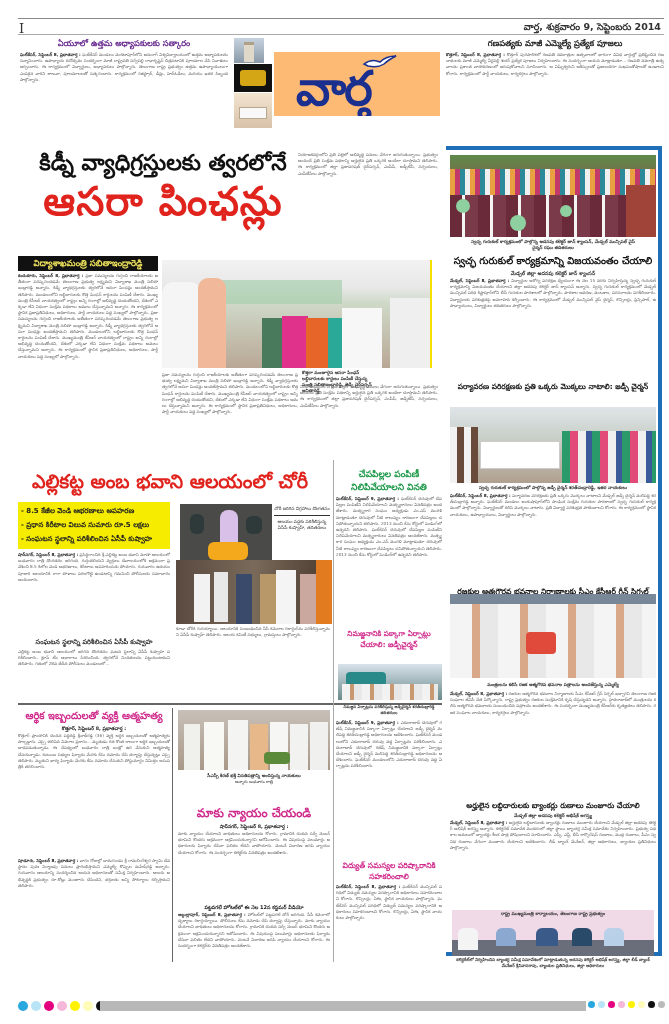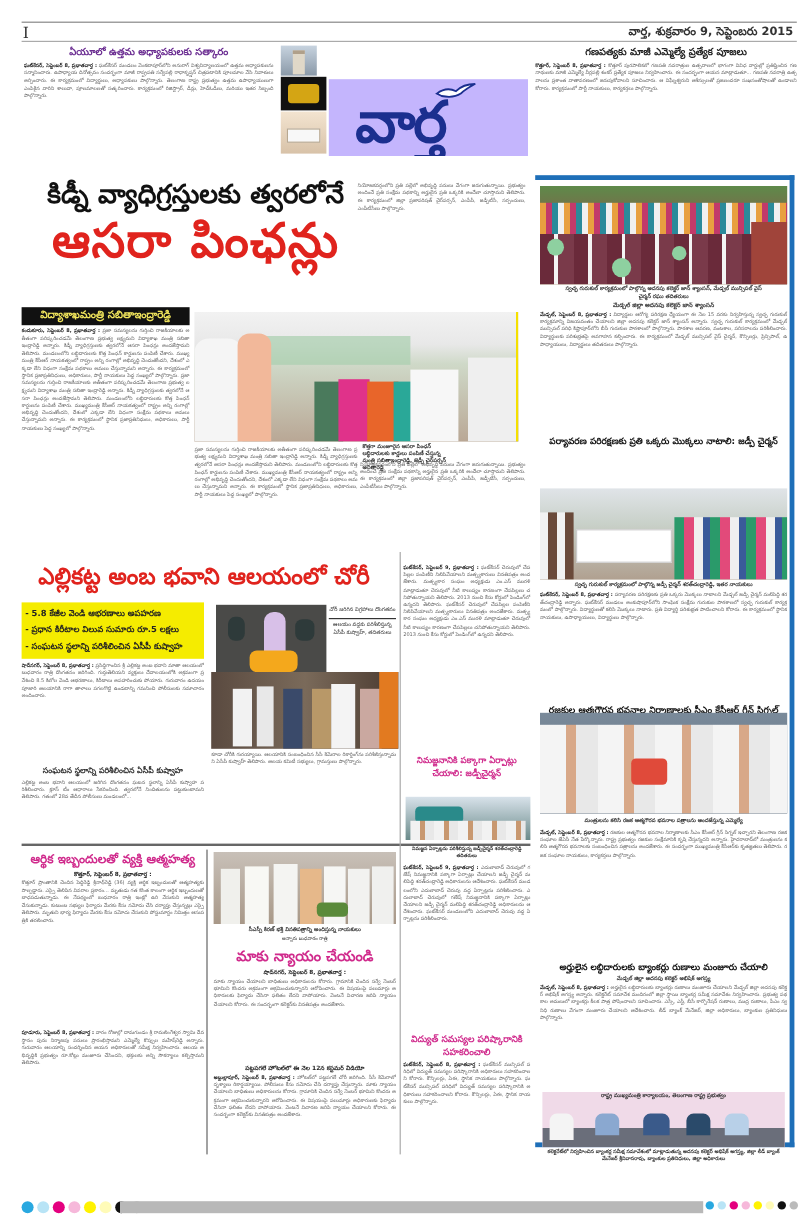--- a/index.html
+++ b/index.html
@@ -12,39 +12,39 @@
 .photo{position:absolute;overflow:hidden}
 .cap{font-size:4.5px;line-height:6px;text-align:center;color:#333;font-weight:bold}
 .dots{position:absolute;display:flex;gap:3px;align-items:center}
 .dot{width:10px;height:10px;border-radius:50%}
 </style>
 </head>
 <body>
 
 <div class="rule" style="left:18px;top:18px;width:646px;height:1px;background:#888"></div>
 <div class="abs" style="left:19px;top:21px;font-family:'DejaVu Serif',serif;font-size:13px;color:#333">I</div>
-<div class="abs" style="right:8px;top:21px;font-size:9.5px;font-weight:bold;color:#333">వార్త, శుక్రవారం 9, సెప్టెంబరు 2015</div>
+<div class="abs" style="right:8px;top:21px;font-size:9.5px;font-weight:bold;color:#333">వార్త, శుక్రవారం 9, సెప్టెంబరు 2014</div>
 <div class="rule" style="left:18px;top:34px;width:646px;height:1px;background:#aaa"></div>
 
 <div class="abs" style="left:20px;top:38px;width:208px">
   <div class="hd" style="font-size:8.2px;color:#6a2c91">ఏయూలో ఉత్తమ అధ్యాపకులకు సత్కారం</div>
   <div class="txt" style="height:84px;margin-top:2px"><b>ఘట్‌కేసర్, సెప్టెంబర్ 8, ప్రభాతవార్త :</b> <span>ఘట్‌కేసర్ మండలం వెంకటాపూర్‌లోని అనురాగ్ విశ్వవిద్యాలయంలో ఉత్తమ అధ్యాపకులను సన్మానించారు. ఉపాధ్యాయ దినోత్సవం సందర్భంగా మాజీ రాష్ట్రపతి సర్వేపల్లి రాధాకృష్ణన్ చిత్రపటానికి పూలమాల వేసి నివాళులు అర్పించారు. ఈ కార్యక్రమంలో విద్యార్థులు, అధ్యాపకులు పాల్గొన్నారు. తెలంగాణ రాష్ట్ర ప్రభుత్వం ఉత్తమ ఉపాధ్యాయులుగా ఎంపికైన వారిని శాలువా, పూలమాలలతో సత్కరించారు. కార్యక్రమంలో రిజిస్ట్రార్, డీన్లు, హెచ్‌ఓడీలు, మరియు ఇతర సిబ్బంది పాల్గొన్నారు.</span></div>
 </div>
 
 <div class="abs" style="left:234px;top:38px;width:206px;height:90px">
   <div class="abs" style="left:0;top:0;width:30px;height:25px;background:linear-gradient(#c7d3df,#8a99a8)">
     <div style="position:absolute;left:10px;top:4px;width:10px;height:20px;background:#e0d8c8;border-top:3px solid #b0a08a"></div>
   </div>
   <div class="abs" style="left:0;top:26px;width:38px;height:28px;background:#111">
     <div style="position:absolute;left:6px;top:6px;width:26px;height:16px;background:#d4a514;border-radius:3px"></div>
   </div>
   <div class="abs" style="left:0;top:55px;width:38px;height:35px;background:linear-gradient(#f3e4d0,#d8c2a8)">
     <div style="position:absolute;left:5px;top:14px;width:28px;height:12px;background:#f8f8f8;border:1px solid #b8a890"></div>
   </div>
-  <div class="abs" style="left:40px;top:28px;width:166px;height:64px;background:#c4b5fd;overflow:hidden">
+  <div class="abs" style="left:40px;top:14px;width:166px;height:64px;background:#fdba74;overflow:hidden">
     <svg class="abs" style="left:88px;top:2px" width="36" height="16" viewBox="0 0 36 16">
       <path d="M2 10 Q10 4 18 8 Q24 2 34 2 Q26 6 22 10 Q16 14 6 12 Z" fill="#fff" stroke="#1b2f8f" stroke-width="1.5"></path>
     </svg>
     <div class="abs" style="left:22px;top:8px;font-size:48px;font-weight:bold;color:#1b2f8f;line-height:56px;letter-spacing:-2px">వార్త</div>
   </div>
 </div>
 
 <div class="abs" style="left:446px;top:38px;width:218px">
   <div class="hd" style="font-size:8.2px;color:#222">గణపత్యకు మాజీ ఎమ్మెల్యే ప్రత్యేక పూజలు</div>
   <div class="txt" style="height:84px;margin-top:2px"><b>కొత్తూర్, సెప్టెంబర్ 8, ప్రభాతవార్త :</b> <span>కొత్తూర్ పురపాలికలో గణపతి నవరాత్రుల ఉత్సవాలలో భాగంగా వివిధ వార్డుల్లో ప్రతిష్టించిన గణనాథులకు మాజీ ఎమ్మెల్యే వీర్లపల్లి శంకర్ ప్రత్యేక పూజలు నిర్వహించారు. ఈ సందర్భంగా ఆయన మాట్లాడుతూ... గణపతి నవరాత్రి ఉత్సవాలను ప్రశాంత వాతావరణంలో జరుపుకోవాలని సూచించారు. ఆ విఘ్నేశ్వరుని ఆశీస్సులతో ప్రజలందరూ సుఖసంతోషాలతో ఉండాలని కోరారు. కార్యక్రమంలో పార్టీ నాయకులు, కార్యకర్తలు పాల్గొన్నారు.</span></div>
@@ -80,26 +80,27 @@
   <div class="cap" style="padding:0 60px 0 140px;text-align:left">కొత్తగా మంజూరైన ఆసరా పింఛన్ లబ్ధిదారులకు కార్డులు పంపిణీ చేస్తున్న మంత్రి సబితాఇంద్రారెడ్డి, జెడ్పీ చైర్‌పర్సన్ అనితారెడ్డి</div>
 </div>
 <div class="abs" style="left:162px;top:372px;width:136px">
   <div class="txt" style="height:88px">ప్రజా సమస్యలను గుర్తించి రాజకీయాలకు అతీతంగా పరిష్కరించడమే తెలంగాణ ప్రభుత్వ లక్ష్యమని విద్యాశాఖ మంత్రి సబితా ఇంద్రారెడ్డి అన్నారు. కిడ్నీ వ్యాధిగ్రస్తులకు త్వరలోనే ఆసరా పింఛన్లు అందజేస్తామని తెలిపారు. మండలంలోని లబ్ధిదారులకు కొత్త పింఛన్ కార్డులను పంపిణీ చేశారు. ముఖ్యమంత్రి కేసీఆర్ నాయకత్వంలో రాష్ట్రం అన్ని రంగాల్లో అభివృద్ధి చెందుతోందని, దేశంలో ఎక్కడా లేని విధంగా సంక్షేమ పథకాలు అమలు చేస్తున్నామని అన్నారు. ఈ కార్యక్రమంలో స్థానిక ప్రజాప్రతినిధులు, అధికారులు, పార్టీ నాయకులు పెద్ద సంఖ్యలో పాల్గొన్నారు.</div>
 </div>
 <div class="abs" style="left:300px;top:384px;width:138px">
   <div class="txt" style="height:62px">నియోజకవర్గంలోని ప్రతి పల్లెలో అభివృద్ధి పనులు వేగంగా జరుగుతున్నాయి. ప్రభుత్వం అందించే ప్రతి సంక్షేమ పథకాన్ని అర్హులైన ప్రతి ఒక్కరికి అందేలా చూస్తామని తెలిపారు. ఈ కార్యక్రమంలో జిల్లా ప్రజాపరిషత్ చైర్‌పర్సన్, ఎంపీపీ, జడ్పీటీసీ, సర్పంచులు, ఎంపీటీసీలు పాల్గొన్నారు.</div>
 </div>
 
 <div class="abs" style="left:336px;top:468px;width:106px">
+  <div class="hd" style="font-size:9px;color:#1e9a4a;white-space:normal;line-height:13px">చేపపిల్లల పంపిణీ నిలిపివేయాలని వినతి</div>
   <div class="txt" style="height:128px;margin-top:2px"><b>ఘట్‌కేసర్, సెప్టెంబర్ 9, ప్రభాతవార్త :</b> <span>ఘట్‌కేసర్ చెరువులో చేపపిల్లల పంపిణీని నిలిపివేయాలని మత్స్యకారులు వినతిపత్రం అందజేశారు. మత్స్యకార సంఘం అధ్యక్షుడు ఎం.ఎస్ మురళి మాట్లాడుతూ చెరువులో నీటి కాలుష్యం కారణంగా చేపపిల్లలు చనిపోతున్నాయని తెలిపారు. 2013 నుంచి కేసు కోర్టులో పెండింగ్‌లో ఉన్నదని తెలిపారు.</span> <span>ఘట్‌కేసర్ చెరువులో చేపపిల్లల పంపిణీని నిలిపివేయాలని మత్స్యకారులు వినతిపత్రం అందజేశారు. మత్స్యకార సంఘం అధ్యక్షుడు ఎం.ఎస్ మురళి మాట్లాడుతూ చెరువులో నీటి కాలుష్యం కారణంగా చేపపిల్లలు చనిపోతున్నాయని తెలిపారు. 2013 నుంచి కేసు కోర్టులో పెండింగ్‌లో ఉన్నదని తెలిపారు.</span></div>
 </div>
 
 <div class="abs" style="left:10px;top:470px;width:320px;text-align:center;font-size:19px;font-weight:bold;color:#e0231d;white-space:nowrap">ఎల్లికట్ట అంబ భవాని ఆలయంలో చోరీ</div>
 <div class="abs" style="left:18px;top:502px;width:152px;height:47px;background:#f5ec00;padding:2px 3px">
-  <div style="font-size:7px;font-weight:bold;line-height:14px;color:#222;white-space:nowrap">- 5.8 కేజీల వెండి ఆభరణాలు అపహరణ</div>
+  <div style="font-size:7px;font-weight:bold;line-height:14px;color:#222;white-space:nowrap">- 8.5 కేజీల వెండి ఆభరణాలు అపహరణ</div>
   <div style="font-size:7px;font-weight:bold;line-height:14px;color:#222;white-space:nowrap">- ప్రధాన కిరీటాల విలువ సుమారు రూ.5 లక్షలు</div>
   <div style="font-size:7px;font-weight:bold;line-height:14px;color:#222;white-space:nowrap">- సంఘటన స్థలాన్ని పరిశీలించిన ఏసీపీ కుష్వాహ</div>
 </div>
 <div class="abs" style="left:18px;top:552px;width:152px">
   <div class="txt" style="height:84px"><b>షాద్‌నగర్, సెప్టెంబర్ 8, ప్రభాతవార్త :</b> <span>ప్రసిద్ధిగాంచిన శ్రీ ఎల్లికట్ట అంబ భవాని మాతా ఆలయంలో బుధవారం రాత్రి దొంగతనం జరిగింది. గుర్తుతెలియని వ్యక్తులు దేవాలయంలోకి అక్రమంగా ప్రవేశించి 8.5 కిలోల వెండి ఆభరణాలు, కిరీటాలు అపహరించుకు పోయారు. గురువారం ఉదయం పూజారి ఆలయానికి రాగా తాళాలు పగలగొట్టి ఉండటాన్ని గమనించి పోలీసులకు సమాచారం అందించారు.</span></div>
   <div class="hd" style="font-size:6.5px;color:#333;margin-top:2px">సంఘటన స్థలాన్ని పరిశీలించిన ఏసీపీ కుష్వాహ</div>
   <div class="txt" style="height:62px;margin-top:2px">ఎల్లికట్ట అంబ భవాని ఆలయంలో జరిగిన దొంగతనం ఘటన స్థలాన్ని ఏసీపీ కుష్వాహ పరిశీలించారు. క్లూస్ టీం ఆధారాలు సేకరించింది. త్వరలోనే నిందితులను పట్టుకుంటామని తెలిపారు. గతంలో 28వ తేదీన పోలీసులు మండలంలో...</div>
 </div>
 <div class="photo" style="left:180px;top:504px;width:92px;height:62px;background:#4a4a48">
   <div style="position:absolute;left:40px;top:6px;width:18px;height:36px;background:#d8c0e8;border-radius:8px 8px 2px 2px"></div>
@@ -157,41 +158,42 @@
   <div style="position:absolute;left:50px;top:10px;width:20px;height:50px;background:#f4f4f2"></div>
   <div style="position:absolute;left:72px;top:14px;width:18px;height:46px;background:#e6b88a"></div>
   <div style="position:absolute;left:92px;top:12px;width:18px;height:48px;background:#f6f6f4"></div>
   <div style="position:absolute;left:112px;top:14px;width:18px;height:46px;background:#f2f2f0"></div>
   <div style="position:absolute;left:132px;top:12px;width:18px;height:48px;background:#f0f0ee"></div>
   <div style="position:absolute;left:86px;top:42px;width:26px;height:12px;background:#5a8a3a;border-radius:4px"></div>
 </div>
 <div class="abs" style="left:178px;top:773px;width:152px">
   <div class="cap">సీఎస్పీ కిరణ్ భక్తి వినతిపత్రాన్ని అందిస్తున్న నాయకులు</div>
   <div class="cap" style="font-weight:normal;font-size:4px">అన్నారు బుధవారం రాత్రి</div>
-  <div class="hd" style="font-size:12px;color:#d02a8c;margin-top:5px">మాకు న్యాయం చేయండి</div>
+  <div class="hd" style="font-size:12px;color:#d02a8c;margin-top:21px">మాకు న్యాయం చేయండి</div>
   <div class="hd" style="font-size:4.8px;color:#222;margin-top:1px">షాద్‌నగర్, సెప్టెంబర్ 8, ప్రభాతవార్త :</div>
   <div class="txt" style="height:72px;margin-top:1px">మాకు న్యాయం చేయాలని బాధితులు అధికారులను కోరారు. గ్రామానికి చెందిన సర్వే నెంబర్ భూమిని కొందరు అక్రమంగా ఆక్రమించుకున్నారని ఆరోపించారు. ఈ విషయంపై పలుమార్లు అధికారులకు ఫిర్యాదు చేసినా ఫలితం లేదని వాపోయారు. వెంటనే విచారణ జరిపి న్యాయం చేయాలని కోరారు. ఈ సందర్భంగా కలెక్టర్‌కు వినతిపత్రం అందజేశారు.</div>
   <div class="hd" style="font-size:5px;color:#222;margin-top:1px">పట్టపగలే హోటల్‌లో ఈ నెల 12న కస్టమర్ వీడియో</div>
   <div class="txt" style="height:56px;margin-top:1px"><b>అబ్దుల్లాపూర్, సెప్టెంబర్ 8, ప్రభాతవార్త :</b> <span>హోటల్‌లో పట్టపగలే చోరీ జరిగింది. సీసీ కెమెరాలో దృశ్యాలు రికార్డయ్యాయి. పోలీసులు కేసు నమోదు చేసి దర్యాప్తు చేస్తున్నారు.</span> <span>మాకు న్యాయం చేయాలని బాధితులు అధికారులను కోరారు. గ్రామానికి చెందిన సర్వే నెంబర్ భూమిని కొందరు అక్రమంగా ఆక్రమించుకున్నారని ఆరోపించారు. ఈ విషయంపై పలుమార్లు అధికారులకు ఫిర్యాదు చేసినా ఫలితం లేదని వాపోయారు. వెంటనే విచారణ జరిపి న్యాయం చేయాలని కోరారు. ఈ సందర్భంగా కలెక్టర్‌కు వినతిపత్రం అందజేశారు.</span></div>
 </div>
 <div class="rule" style="left:333px;top:460px;width:1px;height:502px;background:#aaa"></div>
 
 <div class="abs" style="left:446px;top:146px;width:216px;height:810px;border-right:4px solid #1e6fb8;border-top:4px solid #1e6fb8;border-bottom:4px solid #1e6fb8;background:#fff"></div>
 <div class="rule" style="left:446px;top:150px;width:92px;height:0"></div>
 
 <div class="photo" style="left:450px;top:155px;width:206px;height:82px;background:linear-gradient(#5e8a4a 0%,#7a6a4a 30%,#a89070 100%)">
   <div style="position:absolute;left:0;top:14px;width:206px;height:26px;background:repeating-linear-gradient(90deg,#e8a040 0 5px,#c23a6a 5px 10px,#2a8a9a 10px 15px,#f0f0f0 15px 20px)"></div>
   <div style="position:absolute;left:0;top:40px;width:206px;height:42px;background:repeating-linear-gradient(90deg,#6a2a3a 0 12px,#f4f4f4 12px 15px,#7a3a4a 15px 28px)"></div>
   <div style="position:absolute;left:6px;top:44px;width:14px;height:14px;background:#8ed0a0;border-radius:50%"></div>
   <div style="position:absolute;left:60px;top:60px;width:16px;height:16px;background:#8ed0a0;border-radius:50%"></div>
   <div style="position:absolute;left:110px;top:50px;width:12px;height:12px;background:#8ed0a0;border-radius:50%"></div>
   <div style="position:absolute;left:176px;top:30px;width:30px;height:52px;background:#a0443a"></div>
 </div>
 <div class="abs" style="left:450px;top:239px;width:206px">
   <div class="cap" style="padding:0 20px">స్వచ్ఛ గురుకుల్ కార్యక్రమంలో పాల్గొన్న అదనపు కలెక్టర్ జాన్ శ్యాంసన్, మేడ్చల్ మున్సిపల్ వైస్ చైర్మన్ రఘు తదితరులు</div>
+  <div class="hd" style="font-size:9.8px;color:#111;margin-top:4px">స్వచ్ఛ గురుకుల్ కార్యక్రమాన్ని విజయవంతం చేయాలి</div>
   <div class="hd" style="font-size:5px;color:#333;margin-top:1px">మేడ్చల్ జిల్లా అదనపు కలెక్టర్ జాన్ శ్యాంసన్</div>
   <div class="txt" style="height:102px;margin-top:1px"><b>మేడ్చల్, సెప్టెంబర్ 8, ప్రభాతవార్త :</b> <span>విద్యార్థుల ఆరోగ్య పరిరక్షణ ధ్యేయంగా ఈ నెల 15 వరకు నిర్వహిస్తున్న స్వచ్ఛ గురుకుల్ కార్యక్రమాన్ని విజయవంతం చేయాలని జిల్లా అదనపు కలెక్టర్ జాన్ శ్యాంసన్ అన్నారు. స్వచ్ఛ గురుకుల్ కార్యక్రమంలో మేడ్చల్ మున్సిపల్ పరిధి కిష్టాపూర్‌లోని బీసీ గురుకుల పాఠశాలలో పాల్గొన్నారు. పాఠశాల ఆవరణ, వంటశాల, పరిసరాలను పరిశీలించారు. విద్యార్థులకు పరిశుభ్రతపై అవగాహన కల్పించారు. ఈ కార్యక్రమంలో మేడ్చల్ మున్సిపల్ వైస్ చైర్మన్, కౌన్సిలర్లు, ప్రిన్సిపాల్, ఉపాధ్యాయులు, విద్యార్థులు తదితరులు పాల్గొన్నారు.</span></div>
   <div class="hd" style="font-size:7.4px;color:#111;margin-top:2px">పర్యావరణ పరిరక్షణకు ప్రతి ఒక్కరు మొక్కలు నాటాలి: జడ్పీ చైర్మన్</div>
 </div>
 <div class="photo" style="left:450px;top:407px;width:206px;height:76px;background:linear-gradient(#e0e4e8 0%,#c8d0c8 40%,#b0a090 100%)">
   <div style="position:absolute;left:30px;top:34px;width:80px;height:28px;background:#fff;border:1px solid #ccc"></div>
   <div style="position:absolute;left:0;top:20px;width:28px;height:56px;background:repeating-linear-gradient(90deg,#f2f2f2 0 7px,#6a4a3a 7px 14px)"></div>
   <div style="position:absolute;left:112px;top:24px;width:94px;height:52px;background:repeating-linear-gradient(90deg,#2a9a6a 0 8px,#e24a7a 8px 16px,#f0f0f0 16px 24px,#3a5a9a 24px 30px)"></div>
 </div>
 <div class="abs" style="left:450px;top:485px;width:206px">

